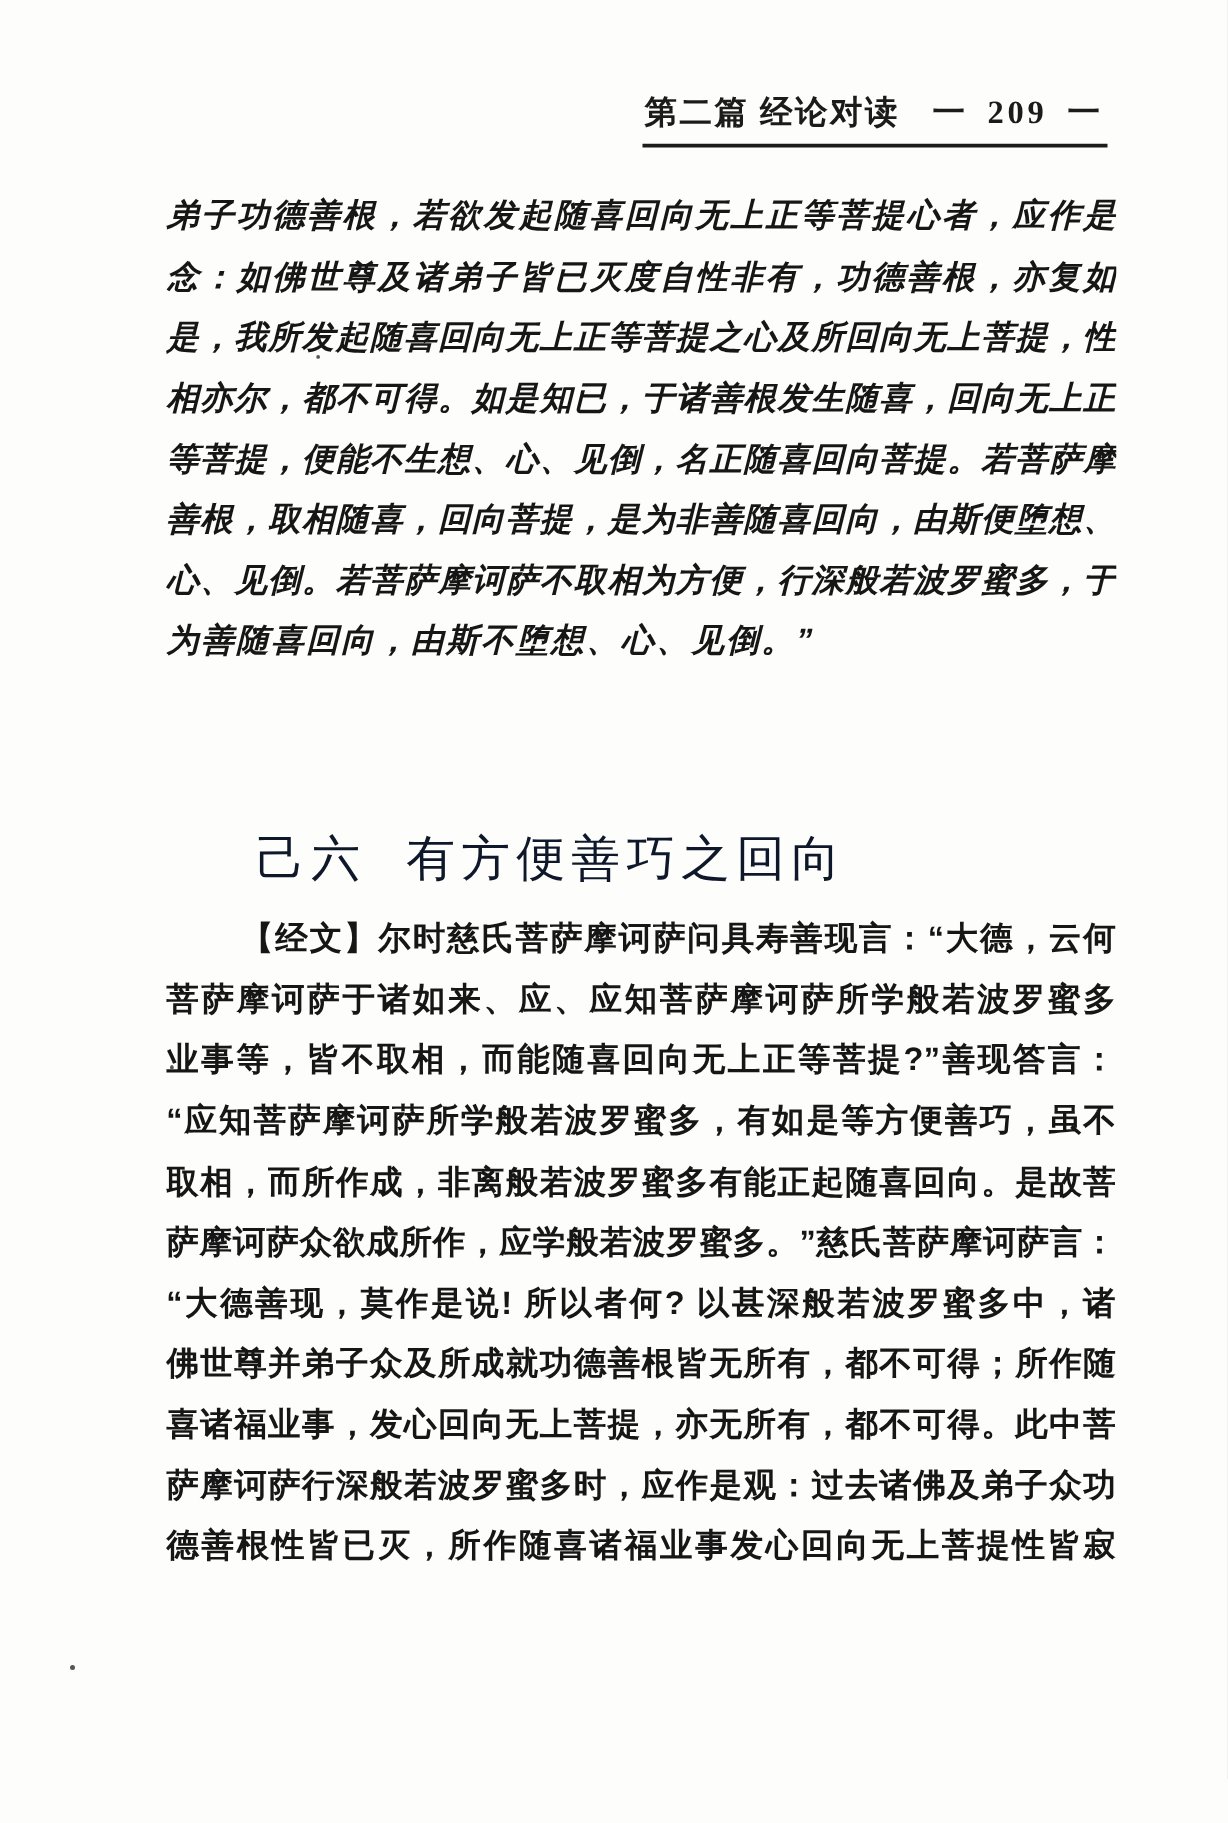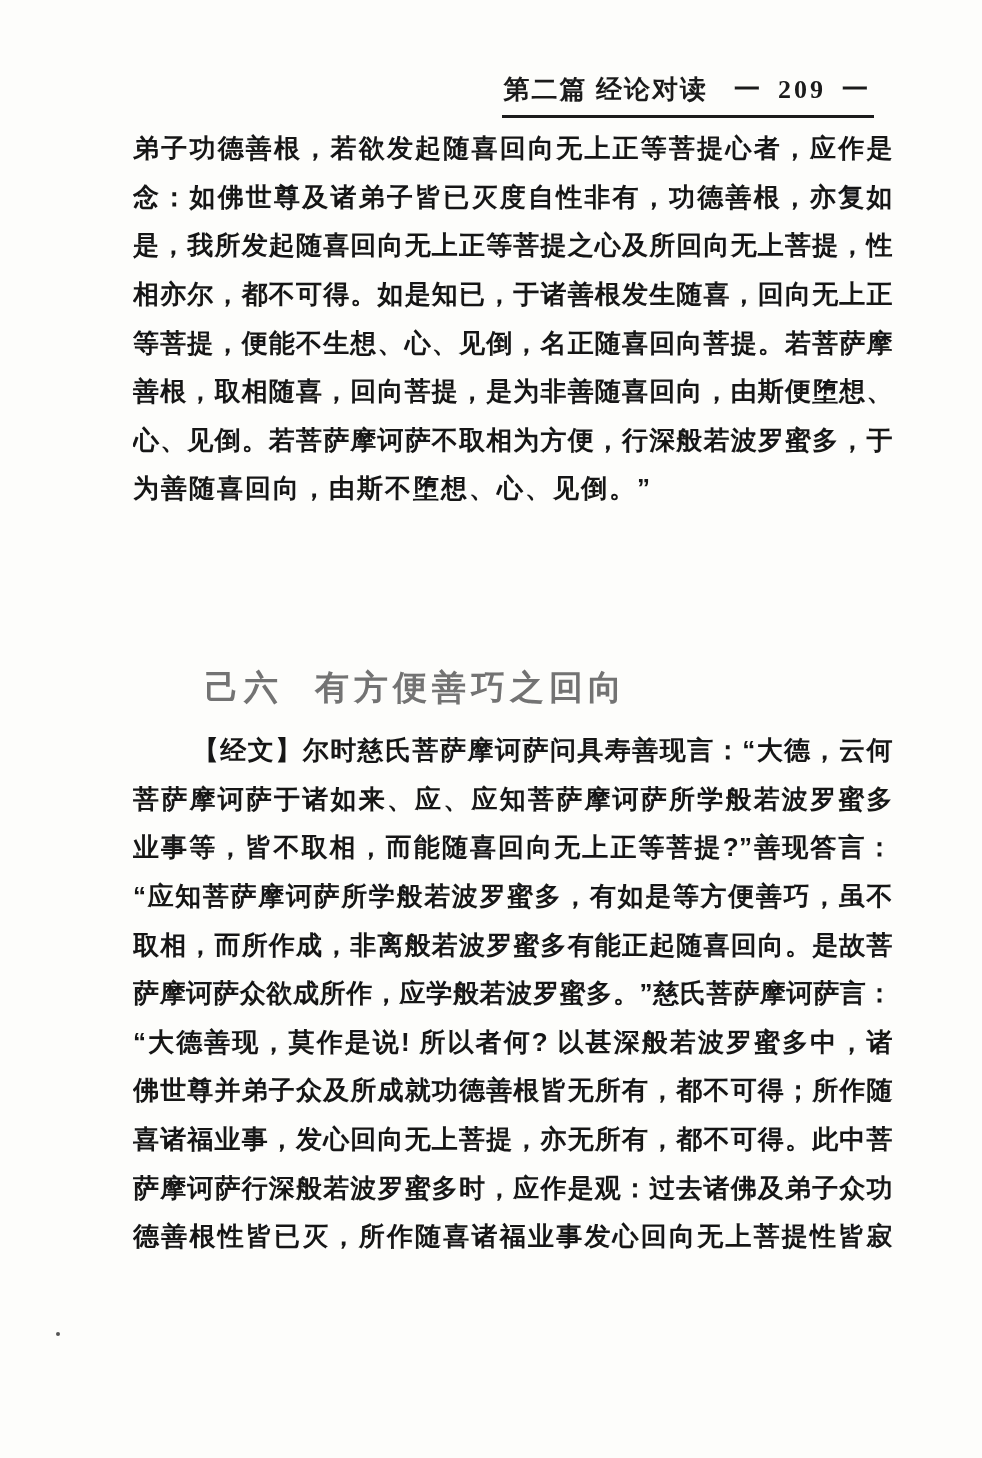--- a/index.html
+++ b/index.html
@@ -14,21 +14,21 @@
     margin: 0 auto;
     background: #fdfdfb;
     color: #1b1b1b;
     overflow: hidden;
     font-family: "Liberation Sans", sans-serif;
   }
   
   .page-header {
     position: absolute;
     top: 72px;
-    right: 108px;
+    right: 96px;
     font-family: "Liberation Serif", serif;
     font-weight: 700;
     font-size: 26px;
     letter-spacing: 2px;
     white-space: nowrap;
   }
   .page-header .header-inner {
     display: inline-block;
     border-bottom: 3px solid #1c1c1c;
     padding: 0 4px 8px 2px;
@@ -45,21 +45,21 @@
   }
 
   .para {
     position: absolute;
     left: 0;
     right: 0;
     font-weight: 700;
     font-size: 26px;
     color: #161616;
   }
-  .para-1 { top: 124px; }
+  .para-1 { top: 148px; font-style: italic; }
   .para-2 { top: 726px; }
 
   .line {
     line-height: 48.65px;
     height: 48.65px;
     overflow: hidden;
     text-align: justify;
     text-align-last: justify;
     letter-spacing: 0.5px;
   }
@@ -70,25 +70,25 @@
   .line.indent {
     text-indent: 2.3em;
   }
 
   .section-heading {
     position: absolute;
     top: 668px;
     left: 72px;
     margin: 0;
     font-family: "Liberation Serif", serif;
-    font-weight: 700;
-    font-size: 34px;
+    font-weight: 400;
+    font-size: 39px;
     line-height: 40px;
     letter-spacing: 5px;
-    color: #737373;
+    color: #0f172a;
     white-space: nowrap;
   }
   .section-heading .heading-title { margin-left: 32px; }
 
   
   .speck {
     position: absolute;
     background: #555;
     border-radius: 50%;
   }

